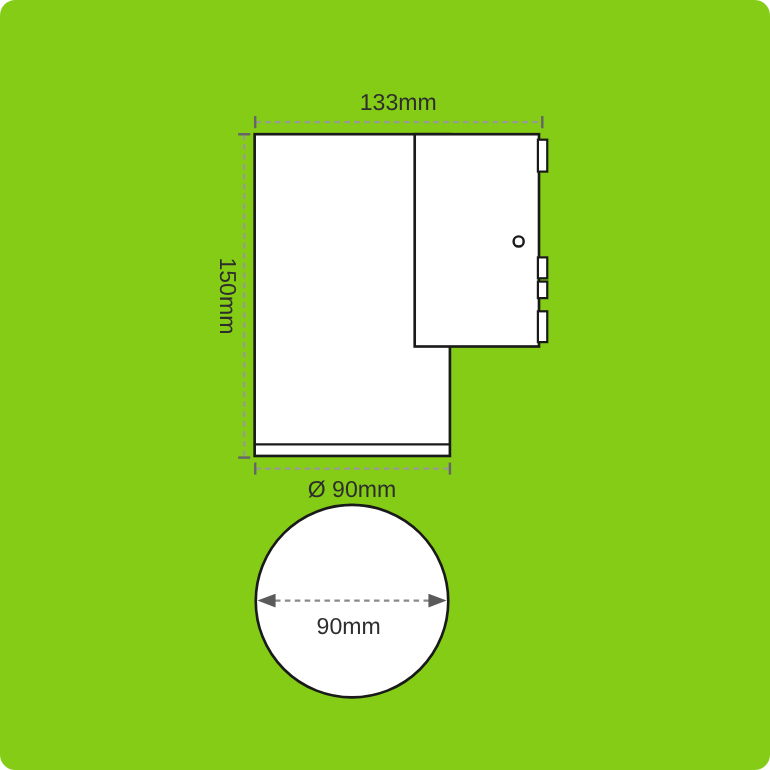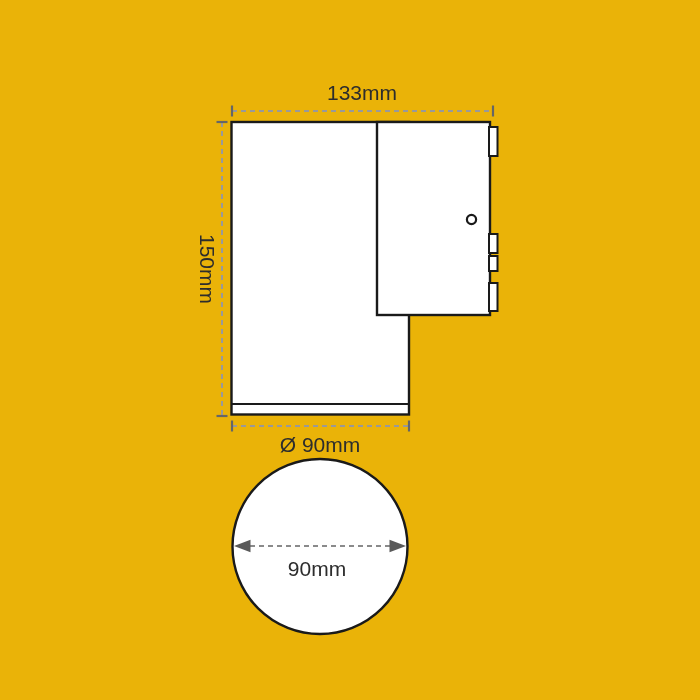--- a/index.html
+++ b/index.html
@@ -4,23 +4,24 @@
 <style>
   html, body {
     margin: 0;
     padding: 0;
     background: #ffffff;
   }
   .canvas {
     position: relative;
     width: 700px;
     height: 700px;
-    background: #eab308;
+    background: #84cc16;
     font-family: "Liberation Sans", sans-serif;
     overflow: hidden;
+    border-radius: 14px;
   }
   svg { display: block; }
   .outline {
     fill: #ffffff;
     stroke: #1a1a1a;
     stroke-width: 2.4;
   }
   .outline-thin {
     fill: #ffffff;
     stroke: #1a1a1a;

